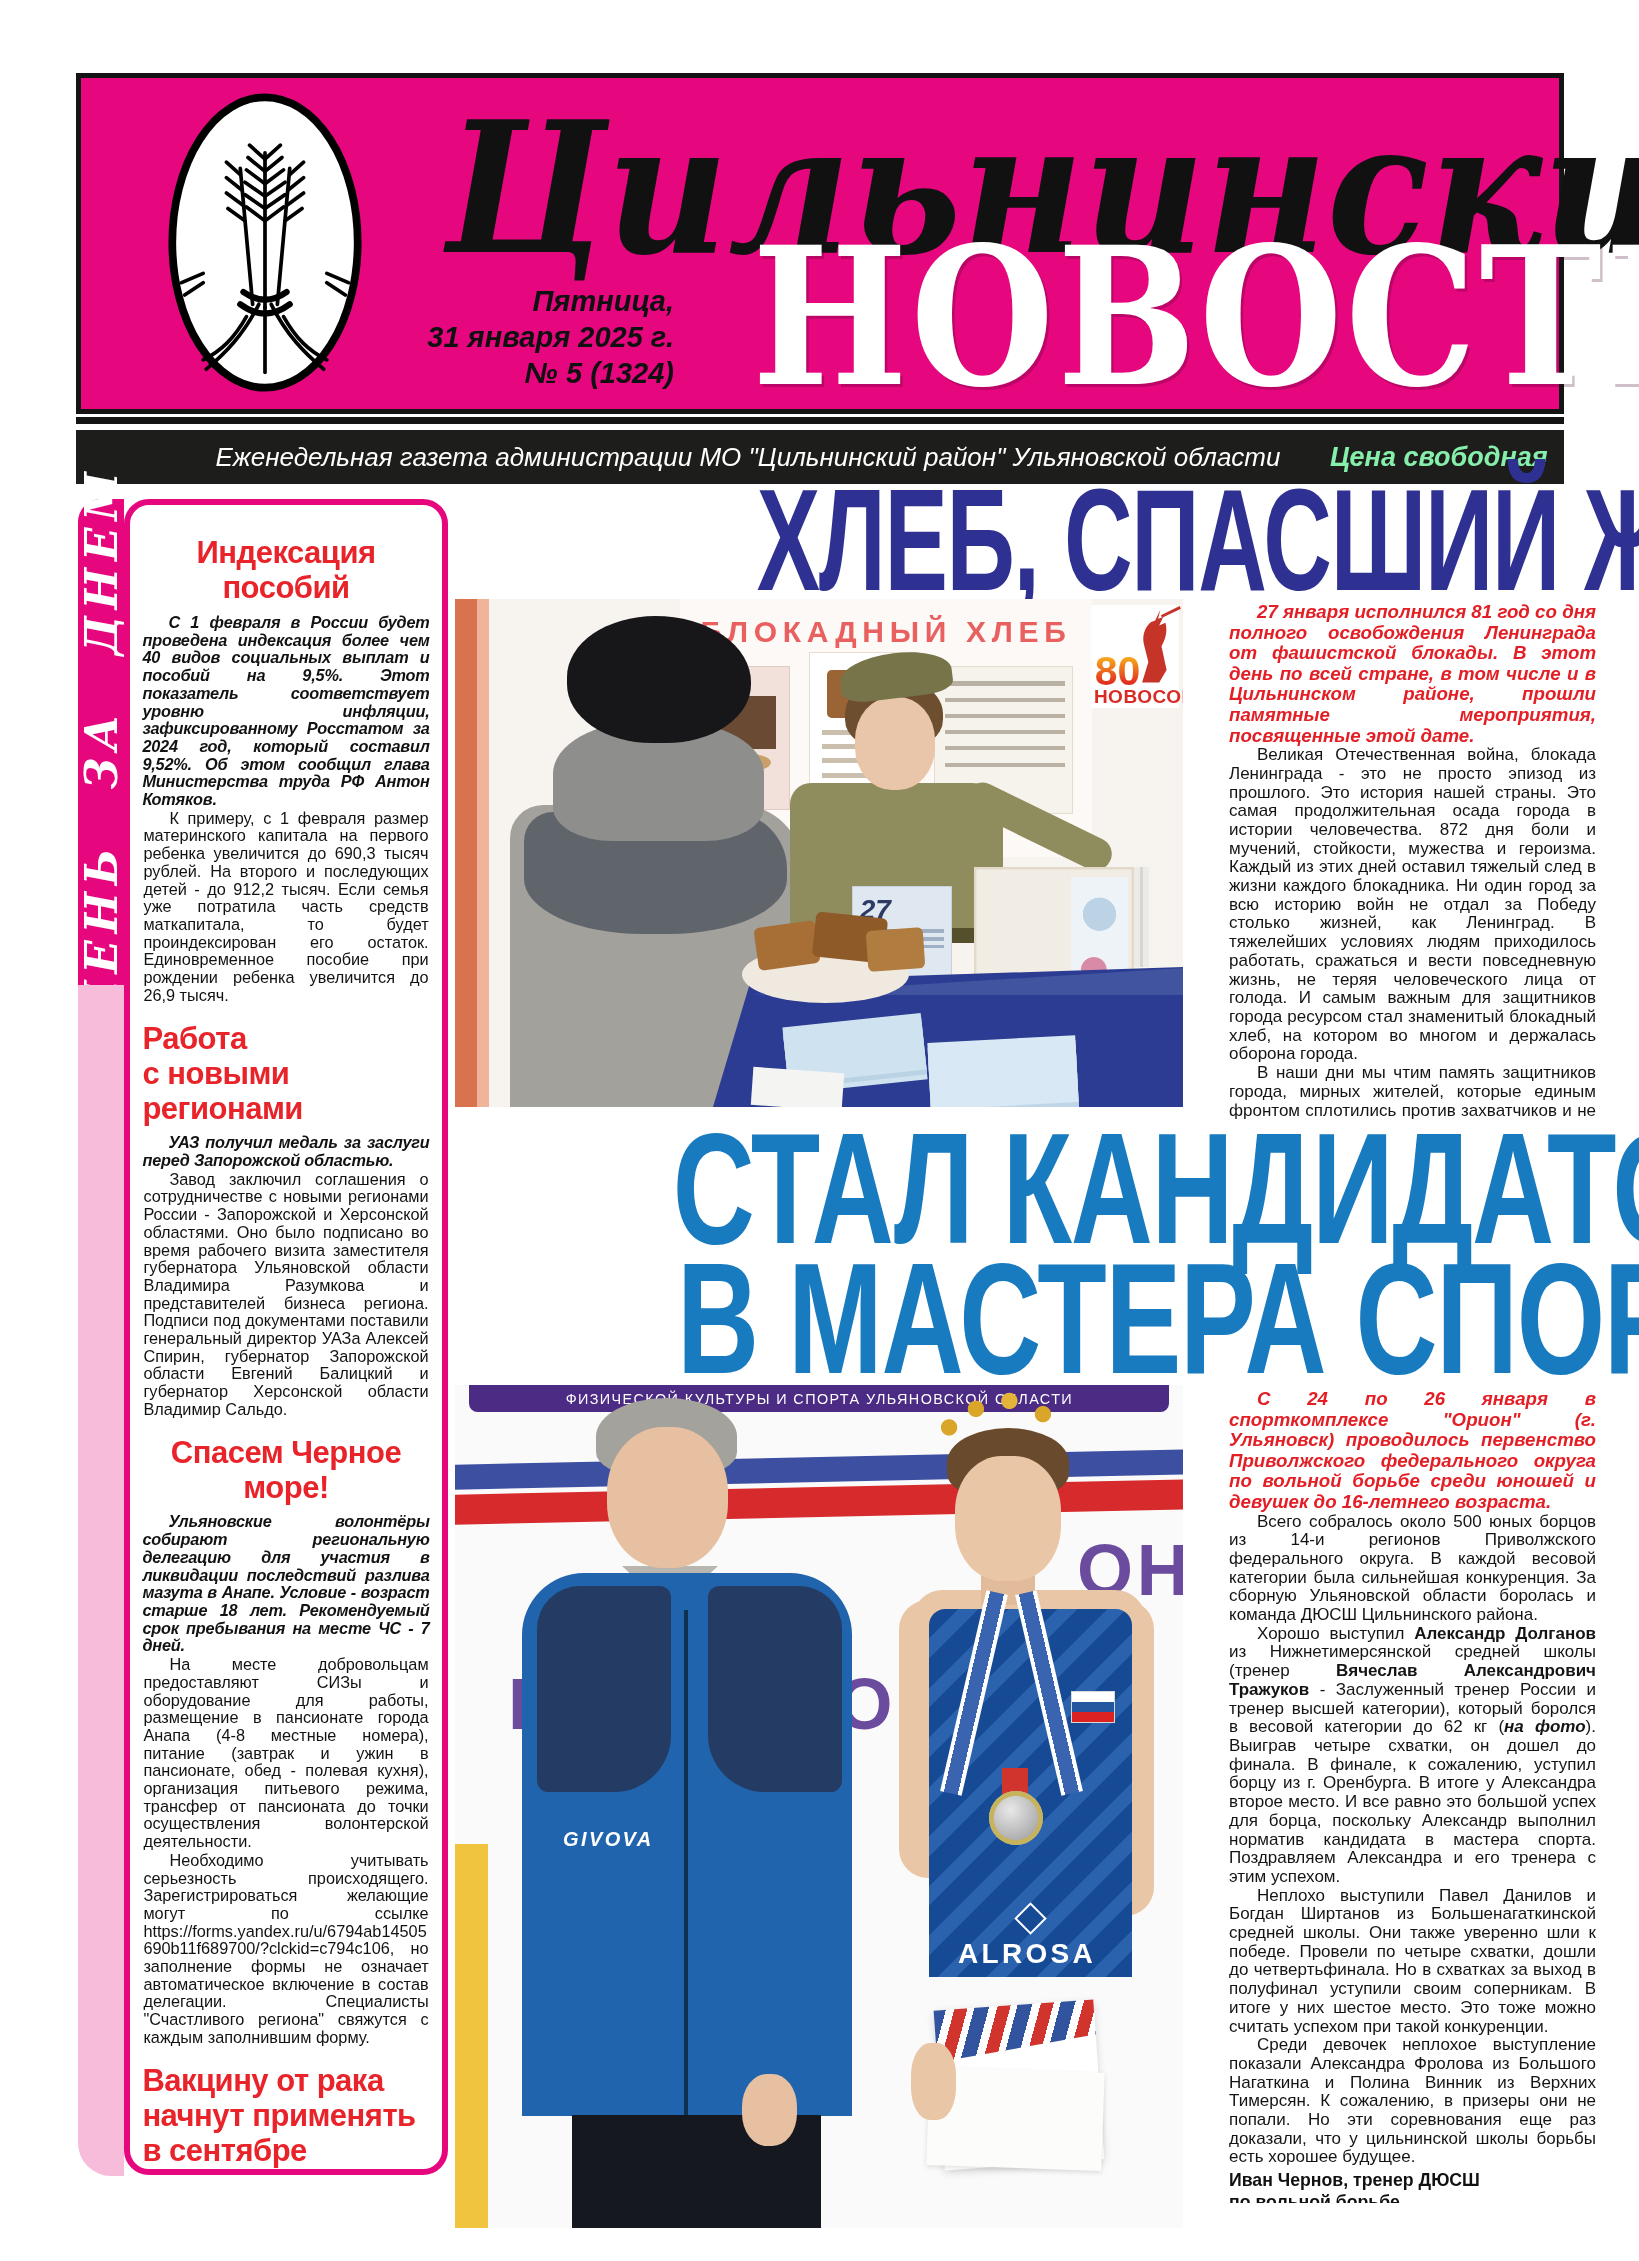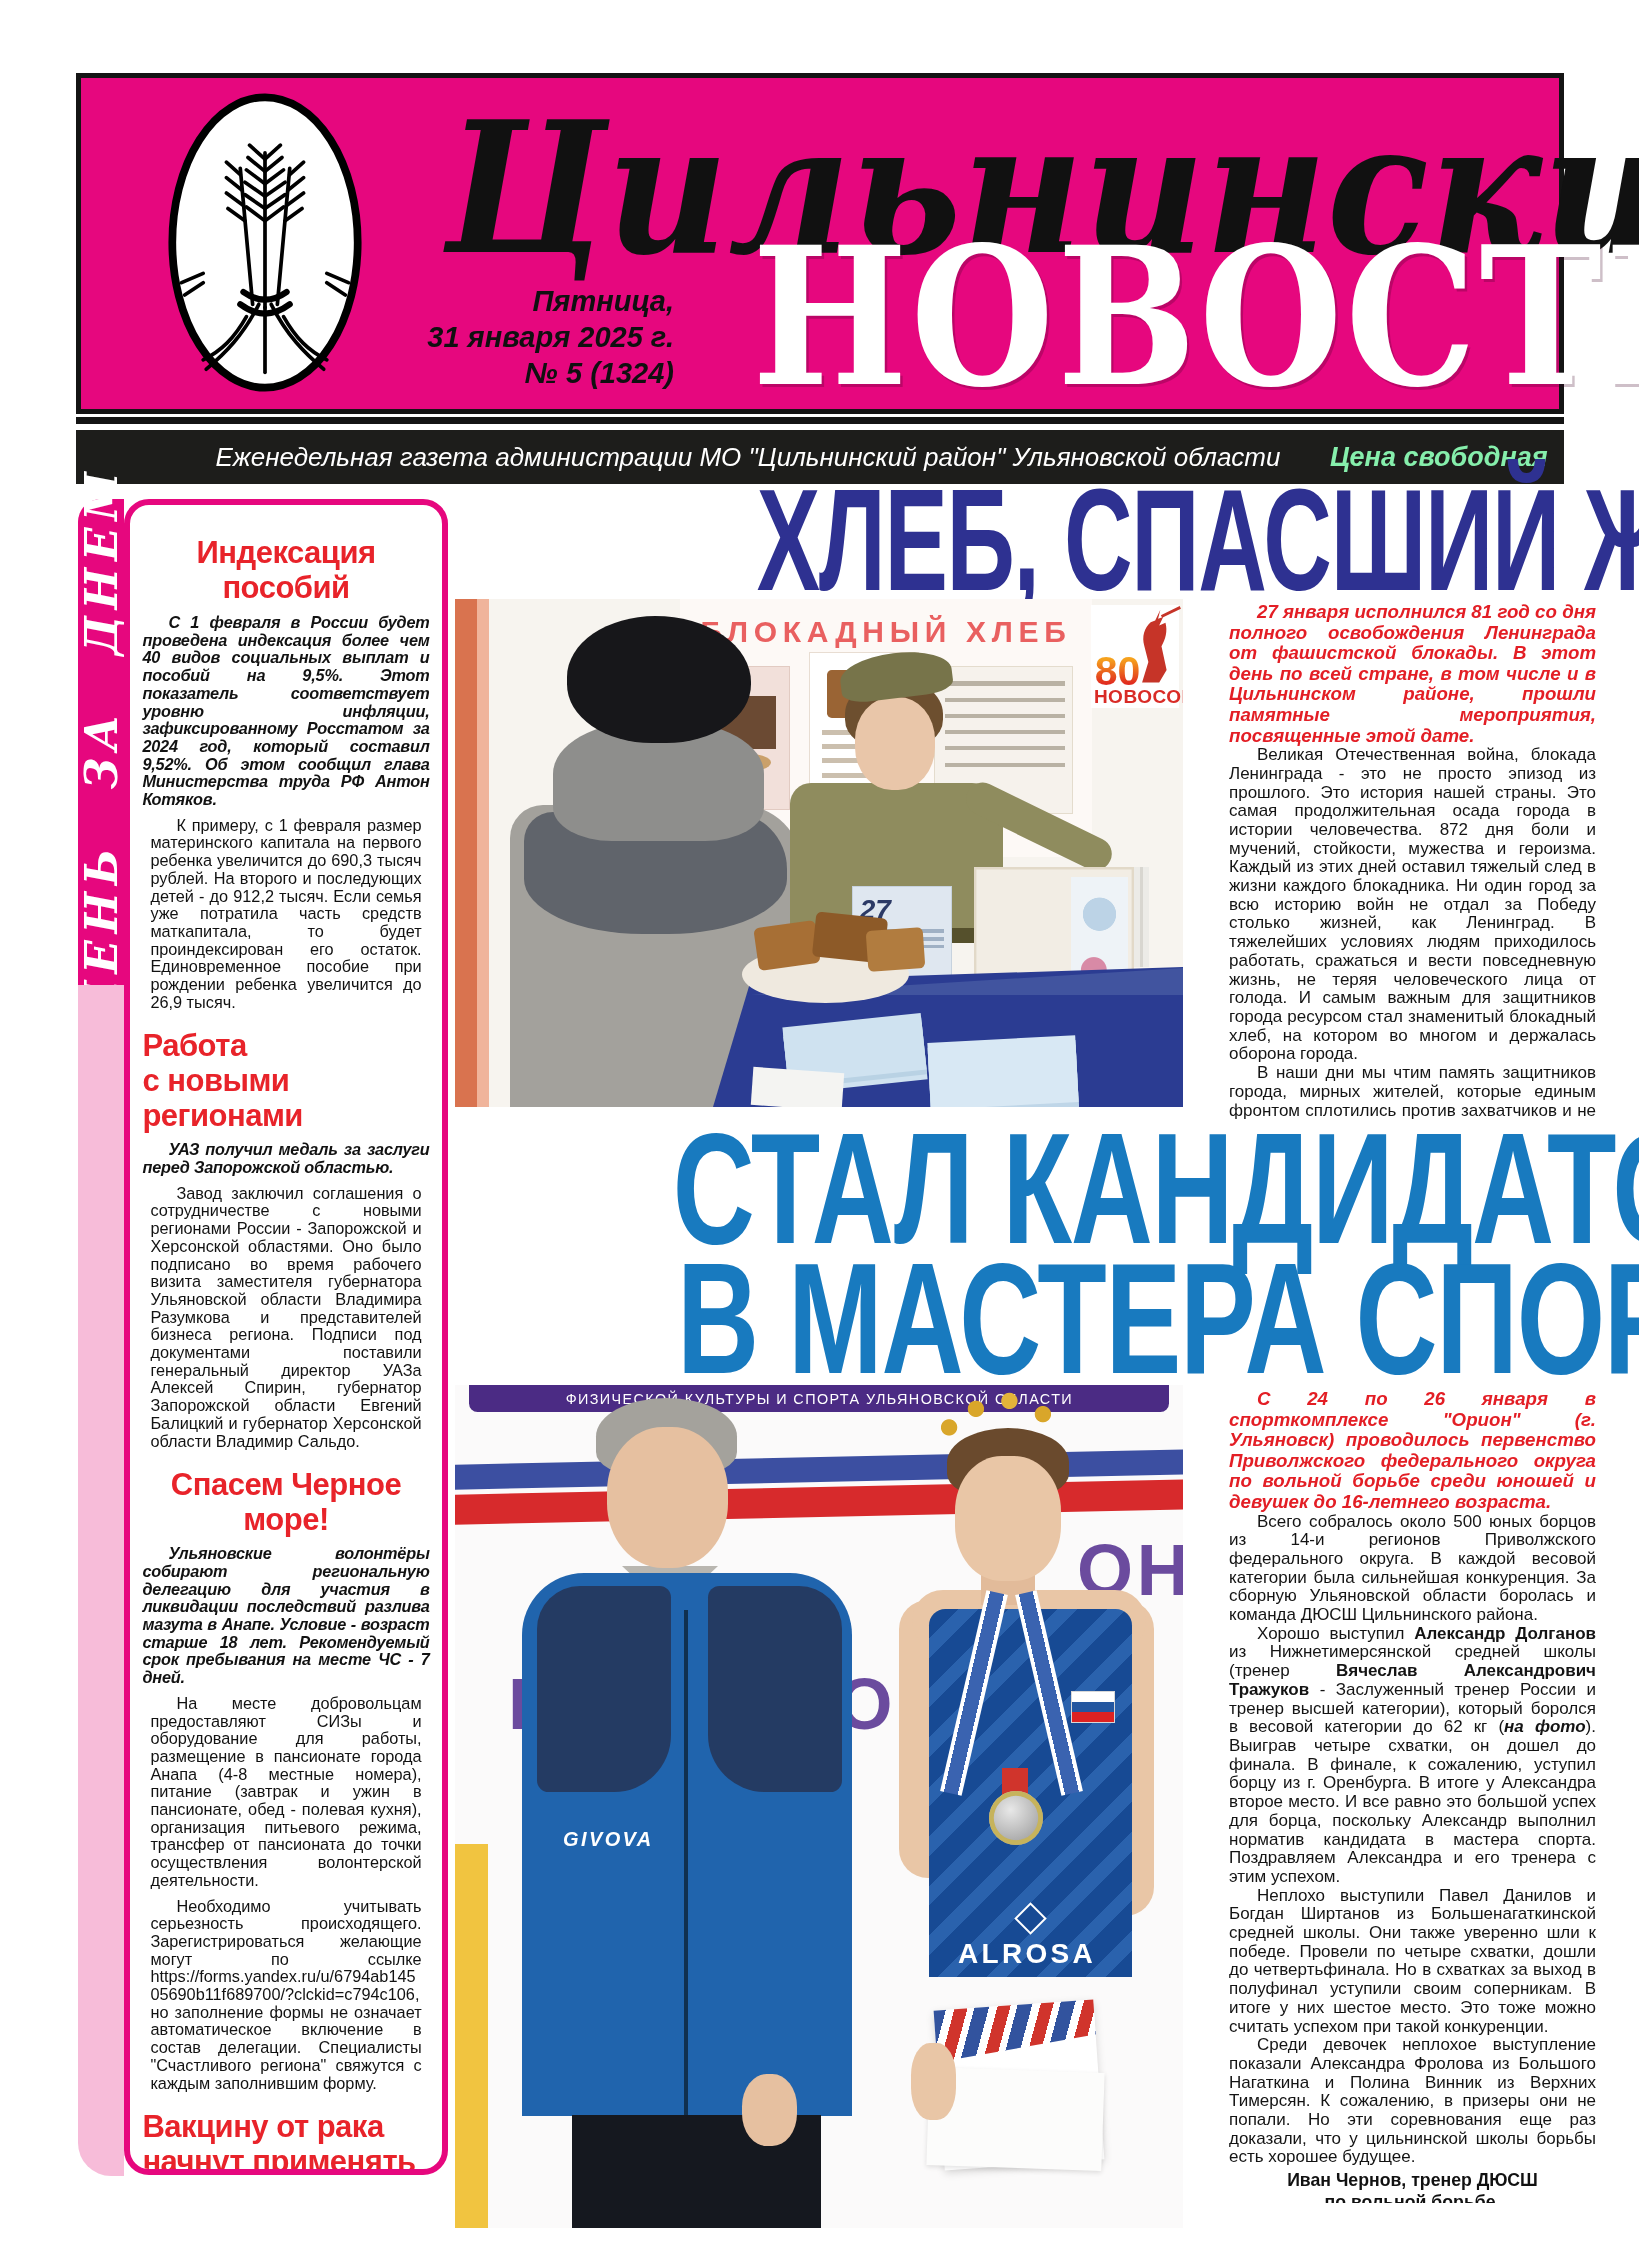--- a/index.html
+++ b/index.html
@@ -46,35 +46,35 @@
   .sidebox { position:absolute; left:124px; top:499px; width:324px; height:1676px;
     background:#fff; border:6.2px solid #e6077e; border-radius:25px;
     padding:14.4px 12.4px; overflow:hidden; }
   .side-title { color:#e8232a; font-weight:bold; font-size:31px; line-height:35px;
     margin:16.3px 0 8.6px; white-space:pre-line; letter-spacing:-0.5px; }
   .side-title.center { text-align:center; }
   .side-title.first { margin-top:16px; }
   .side-lede { font-weight:bold; font-style:italic; font-size:16.3px; line-height:17.7px;
     text-align:justify; text-indent:26px; letter-spacing:-0.2px; color:#121212; }
   .side-body p { font-size:16.3px; line-height:17.7px; text-align:justify; text-indent:26px;
-    margin:8px; color:#121212; word-break:break-word; }
+    margin:1px; color:#121212; word-break:break-word; }
   
   .headline1 { position:absolute; left:455px; top:482px; width:1110px; text-align:center;
     font-weight:bold; font-size:144px; line-height:117px; color:#2e3191; white-space:nowrap; }
   .headline1 span { display:inline-block; transform:scaleX(.66); letter-spacing:-1.9px; }
   .h2line { position:absolute; left:455px; width:1110px; text-align:center;
     font-weight:bold; font-size:158px; line-height:125px; color:#187abf; white-space:nowrap; }
   .h2line span { display:inline-block; transform:scaleX(.72); letter-spacing:-1.9px; }
   
   .col { position:absolute; overflow:hidden;margin-left:32px; }
   .lede-red { color:#e31e25; font-weight:bold; font-style:italic; font-size:18.7px;
     line-height:20.6px; text-align:justify; text-indent:28px; }
   .body p { font-size:17px; line-height:18.7px; text-align:justify; text-indent:28px;
     margin:0; color:#141414; }
-  .signature { font-weight:bold; font-size:17.7px; line-height:21.5px; text-align:center;
+  .signature { font-weight:bold; font-size:17.7px; line-height:21.5px; text-align:left;
     white-space:pre-line; margin-top:2.9px; color:#111; }
   
   .photo1 { position:absolute; left:455px; top:599px; width:728px; height:508px;
     overflow:hidden; background:#f7f4ef; }
   .photo1 .abs, .photo2 .abs { position:absolute; }
   .p1-door  { left:0; top:0; width:22px; height:100%; background:#d9734f; }
   .p1-door2 { left:22px; top:0; width:11.5px; height:100%; background:#f0b49b; }
   .p1-poster { left:225px; top:0; width:412px; height:258px; background:#fdf9f6; }
   .p1-poster-title { margin-top:16.3px; text-align:center; color:#e96060; font-weight:bold;
     font-size:30px; letter-spacing:5.7px; white-space:nowrap; }

